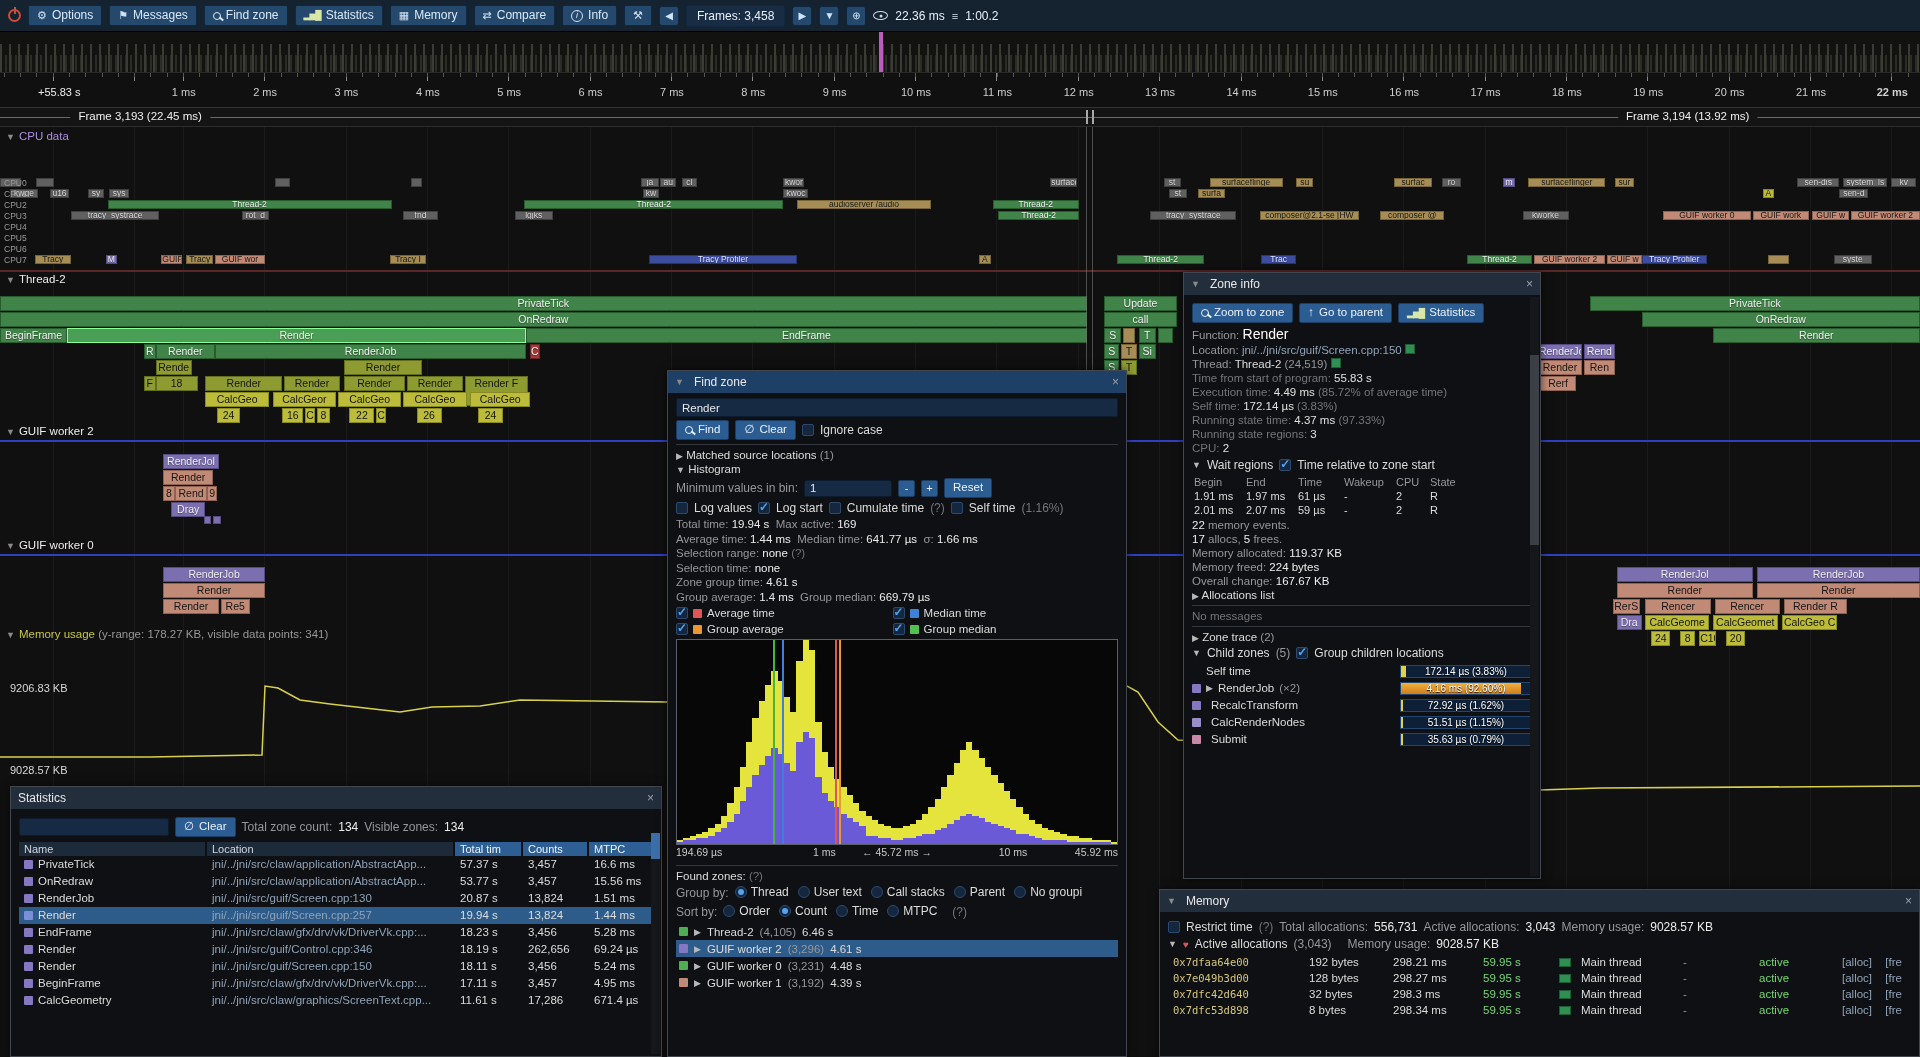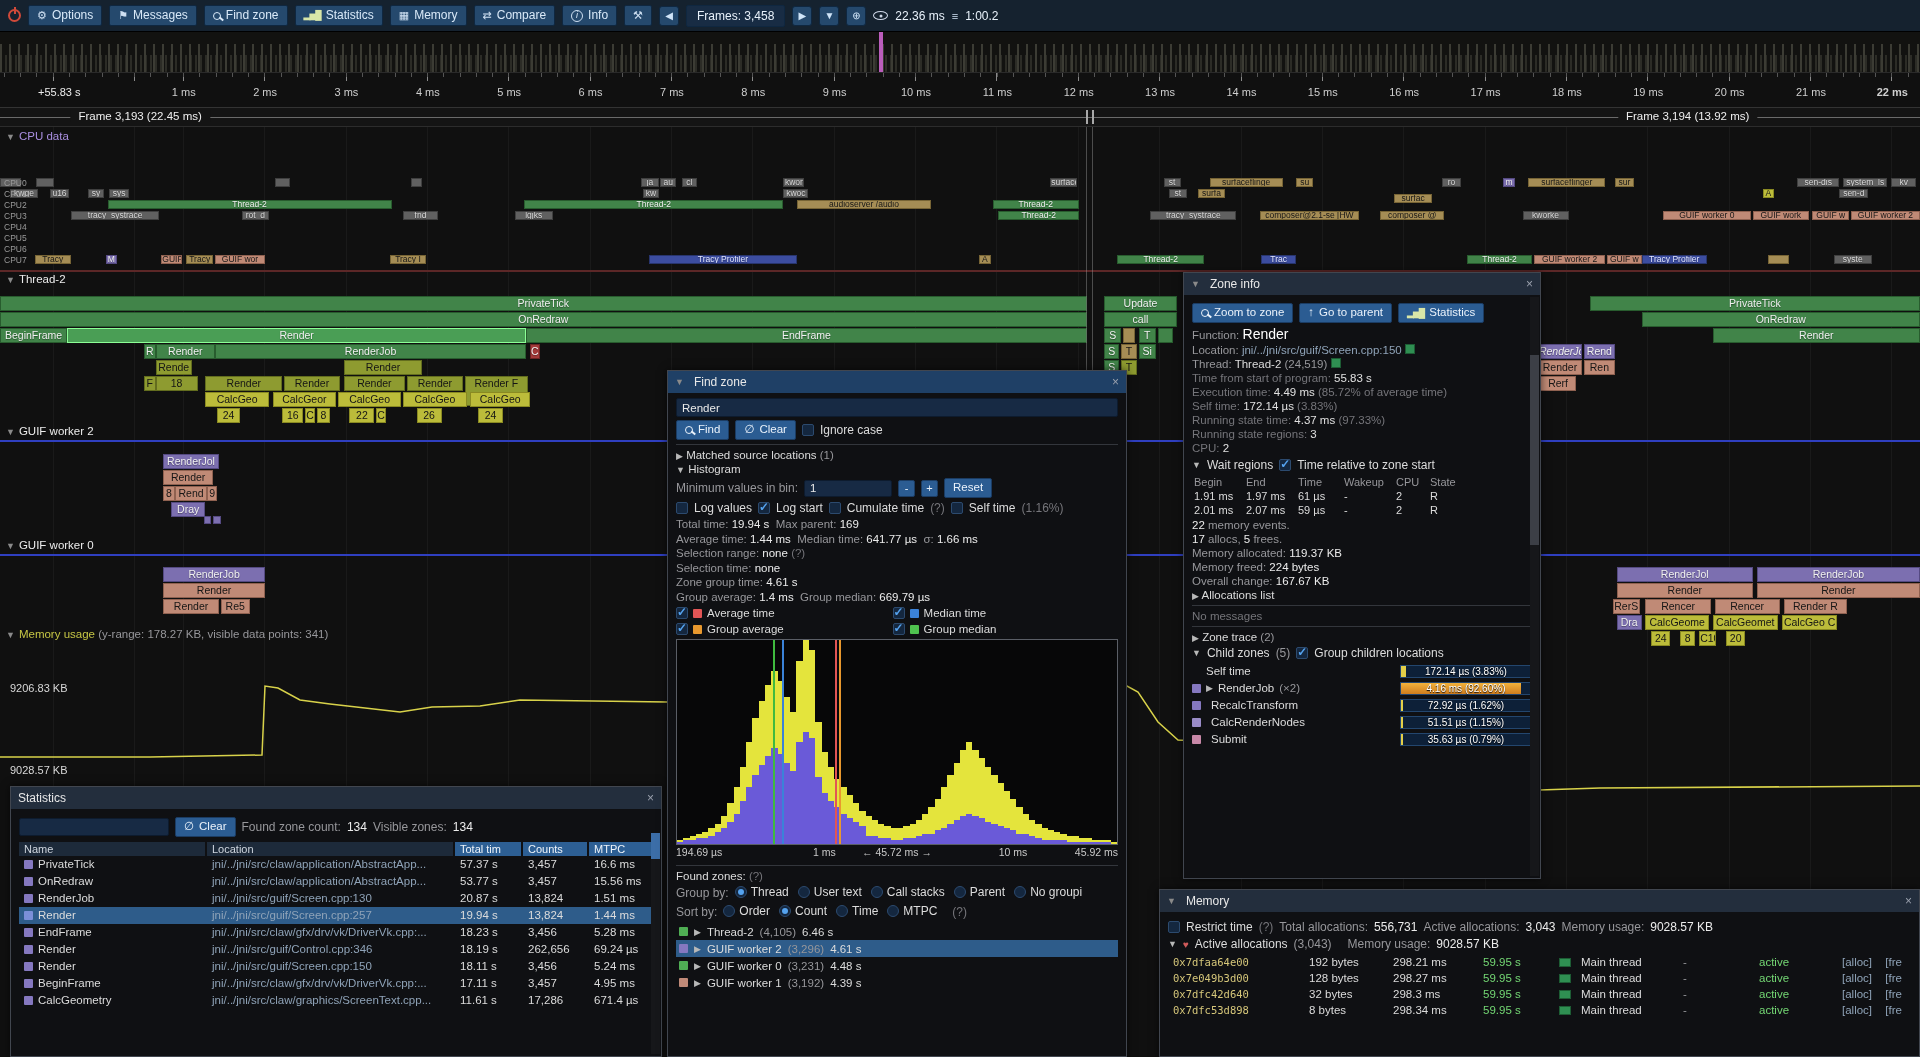--- a/index.html
+++ b/index.html
@@ -248,21 +248,21 @@
       <div class="zone z-e small" style="left: 14.3%; width: 0.8%; top: 51px; height: 9px; line-height: 7px;"></div>
       <div class="zone z-e small" style="left: 21.4%; width: 0.6%; top: 51px; height: 9px; line-height: 7px;"></div>
       <div class="zone z-e small" style="left: 33.4%; width: 0.9%; top: 51px; height: 9px; line-height: 7px;">ja</div>
       <div class="zone z-e small" style="left: 34.4%; width: 0.8%; top: 51px; height: 9px; line-height: 7px;">au</div>
       <div class="zone z-e small" style="left: 35.5%; width: 0.8%; top: 51px; height: 9px; line-height: 7px;">cl</div>
       <div class="zone z-e small" style="left: 40.8%; width: 1.1%; top: 51px; height: 9px; line-height: 7px;">kwor</div>
       <div class="zone z-e small" style="left: 54.7%; width: 1.4%; top: 51px; height: 9px; line-height: 7px;">surfacef</div>
       <div class="zone z-e small" style="left: 60.6%; width: 0.9%; top: 51px; height: 9px; line-height: 7px;">st</div>
       <div class="zone z-t small" style="left: 63%; width: 3.8%; top: 51px; height: 9px; line-height: 7px;">surfaceflinge</div>
       <div class="zone z-t small" style="left: 67.5%; width: 0.9%; top: 51px; height: 9px; line-height: 7px;">su</div>
-      <div class="zone z-t small" style="left: 72.6%; width: 2%; top: 51px; height: 9px; line-height: 7px; margin-top: 16px;">surfac</div>
+      <div class="zone z-t small" style="left: 72.6%; width: 2%; top: 51px; height: 9px; line-height: 7px;">surfac</div>
       <div class="zone z-e small" style="left: 75.1%; width: 1%; top: 51px; height: 9px; line-height: 7px;">ro</div>
       <div class="zone z-p small" style="left: 78.3%; width: 0.6%; top: 51px; height: 9px; line-height: 7px;">m</div>
       <div class="zone z-t small" style="left: 79.6%; width: 4%; top: 51px; height: 9px; line-height: 7px;">surfaceflinger</div>
       <div class="zone z-t small" style="left: 84.1%; width: 1%; top: 51px; height: 9px; line-height: 7px;">sur</div>
       <div class="zone z-e small" style="left: 93.6%; width: 2.2%; top: 51px; height: 9px; line-height: 7px;">sen-dis</div>
       <div class="zone z-e small" style="left: 96%; width: 2.3%; top: 51px; height: 9px; line-height: 7px;">system_ls</div>
       <div class="zone z-e small" style="left: 98.5%; width: 1.3%; top: 51px; height: 9px; line-height: 7px;">kv</div>
       <div class="zone z-e small" style="left: 0.5%; width: 1.5%; top: 62px; height: 9px; line-height: 7px;">kwge</div>
       <div class="zone z-e small" style="left: 2.6%; width: 1%; top: 62px; height: 9px; line-height: 7px;">u16</div>
       <div class="zone z-e small" style="left: 4.6%; width: 0.8%; top: 62px; height: 9px; line-height: 7px;">sy</div>
@@ -336,21 +336,21 @@
       <div class="zone z-g" style="left: 59.3%; width: 0.9%; top: 201px; height: 15px; line-height: 13px;">T</div>
       <div class="zone z-g" style="left: 60.3%; width: 0.8%; top: 201px; height: 15px; line-height: 13px;"></div>
       <div class="zone z-g" style="left: 89.2%; width: 10.8%; top: 201px; height: 15px; line-height: 13px;">Render</div>
       <div class="zone z-g" style="left: 7.5%; width: 0.6%; top: 217px; height: 15px; line-height: 13px;">R</div>
       <div class="zone z-g" style="left: 8.1%; width: 3.1%; top: 217px; height: 15px; line-height: 13px;">Render</div>
       <div class="zone z-g" style="left: 11.2%; width: 16.2%; top: 217px; height: 15px; line-height: 13px;">RenderJob</div>
       <div class="zone z-r" style="left: 27.6%; width: 0.5%; top: 217px; height: 15px; line-height: 13px;">C</div>
       <div class="zone z-g" style="left: 57.5%; width: 0.8%; top: 217px; height: 15px; line-height: 13px;">S</div>
       <div class="zone z-t" style="left: 58.4%; width: 0.8%; top: 217px; height: 15px; line-height: 13px;">T</div>
       <div class="zone z-g" style="left: 59.3%; width: 0.9%; top: 217px; height: 15px; line-height: 13px;">Si</div>
-      <div class="zone z-p" style="left: 80.1%; width: 2.3%; top: 217px; height: 15px; line-height: 13px; font-style: italic;">RenderJo</div>
+      <div class="zone z-p" style="left: 80.1%; width: 2.3%; top: 217px; height: 15px; line-height: 13px;">RenderJo</div>
       <div class="zone z-p" style="left: 82.5%; width: 1.6%; top: 217px; height: 15px; line-height: 13px;">Rend</div>
       <div class="zone z-y" style="left: 8.1%; width: 1.9%; top: 233px; height: 15px; line-height: 13px;">Rende</div>
       <div class="zone z-y" style="left: 17.9%; width: 4.1%; top: 233px; height: 15px; line-height: 13px;">Render</div>
       <div class="zone z-g" style="left: 57.5%; width: 0.8%; top: 233px; height: 15px; line-height: 13px;">S</div>
       <div class="zone z-y" style="left: 58.4%; width: 0.8%; top: 233px; height: 15px; line-height: 13px;">T</div>
       <div class="zone z-k" style="left: 80.1%; width: 2.3%; top: 233px; height: 15px; line-height: 13px;">Render</div>
       <div class="zone z-k" style="left: 82.5%; width: 1.6%; top: 233px; height: 15px; line-height: 13px;">Ren</div>
       <div class="zone z-y" style="left: 7.5%; width: 0.6%; top: 249px; height: 15px; line-height: 13px;">F</div>
       <div class="zone z-y" style="left: 8.1%; width: 2.2%; top: 249px; height: 15px; line-height: 13px;">18</div>
       <div class="zone z-y" style="left: 10.7%; width: 4%; top: 249px; height: 15px; line-height: 13px;">Render</div>
@@ -416,21 +416,21 @@
     <span>Statistics</span>
     <span class="x">×</span>
   </div>
   <div class="win-body">
     <div class="row">
       <input class="inp" style="width: 150px; height: 18px;">
       <button class="btn">
           <span>∅</span>
           <span>Clear</span>
         </button>
-      <span class="mut">Found zone count:</span>
+      <span class="mut">Total zone count:</span>
         <span class="val">134</span>
       <span class="mut">Visible zones:</span>
         <span class="val">134</span>
     </div>
     <div class="st-head">
       <span>Name</span>
       <span>Location</span>
       <span class="hl">Total tim</span>
       <span class="hl">Counts</span>
       <span class="hl">MTPC</span>
@@ -568,21 +568,21 @@
         <span>Log values</span>
       <span class="cb on"></span>
         <span>Log start</span>
       <span class="cb"></span>
         <span>Cumulate time</span>
         <span class="dim">(?)</span>
       <span class="cb"></span>
         <span>Self time</span>
         <span class="dim">(1.16%)</span>
     </div>
-    <div class="fzline"><span class="mut">Total time:</span> <span class="val">19.94 s</span>&nbsp;&nbsp;<span class="mut">Max parent:</span> <span class="val">169</span></div>
+    <div class="fzline"><span class="mut">Total time:</span> <span class="val">19.94 s</span>&nbsp;&nbsp;<span class="mut">Max active:</span> <span class="val">169</span></div>
     <div class="fzline"><span class="mut">Average time:</span> <span class="val">1.44 ms</span>&nbsp;&nbsp;<span class="mut">Median time:</span> <span class="val">641.77 µs</span>&nbsp;&nbsp;<span class="mut">σ:</span> <span class="val">1.66 ms</span></div>
     <div class="fzline"><span class="mut">Selection range:</span> <span class="val">none</span> <span class="dim">(?)</span></div>
     <div class="fzline"><span class="mut">Selection time:</span> <span class="val">none</span></div>
     <div class="fzline"><span class="mut">Zone group time:</span> <span class="val">4.61 s</span></div>
     <div class="fzline"><span class="mut">Group average:</span> <span class="val">1.4 ms</span>&nbsp;&nbsp;<span class="mut">Group median:</span> <span class="val">669.79 µs</span></div>
     <div class="legend">
 
     <div>
           <span class="cb on"></span>
           <span class="sq" style="background: rgb(226, 85, 85);"></span>

